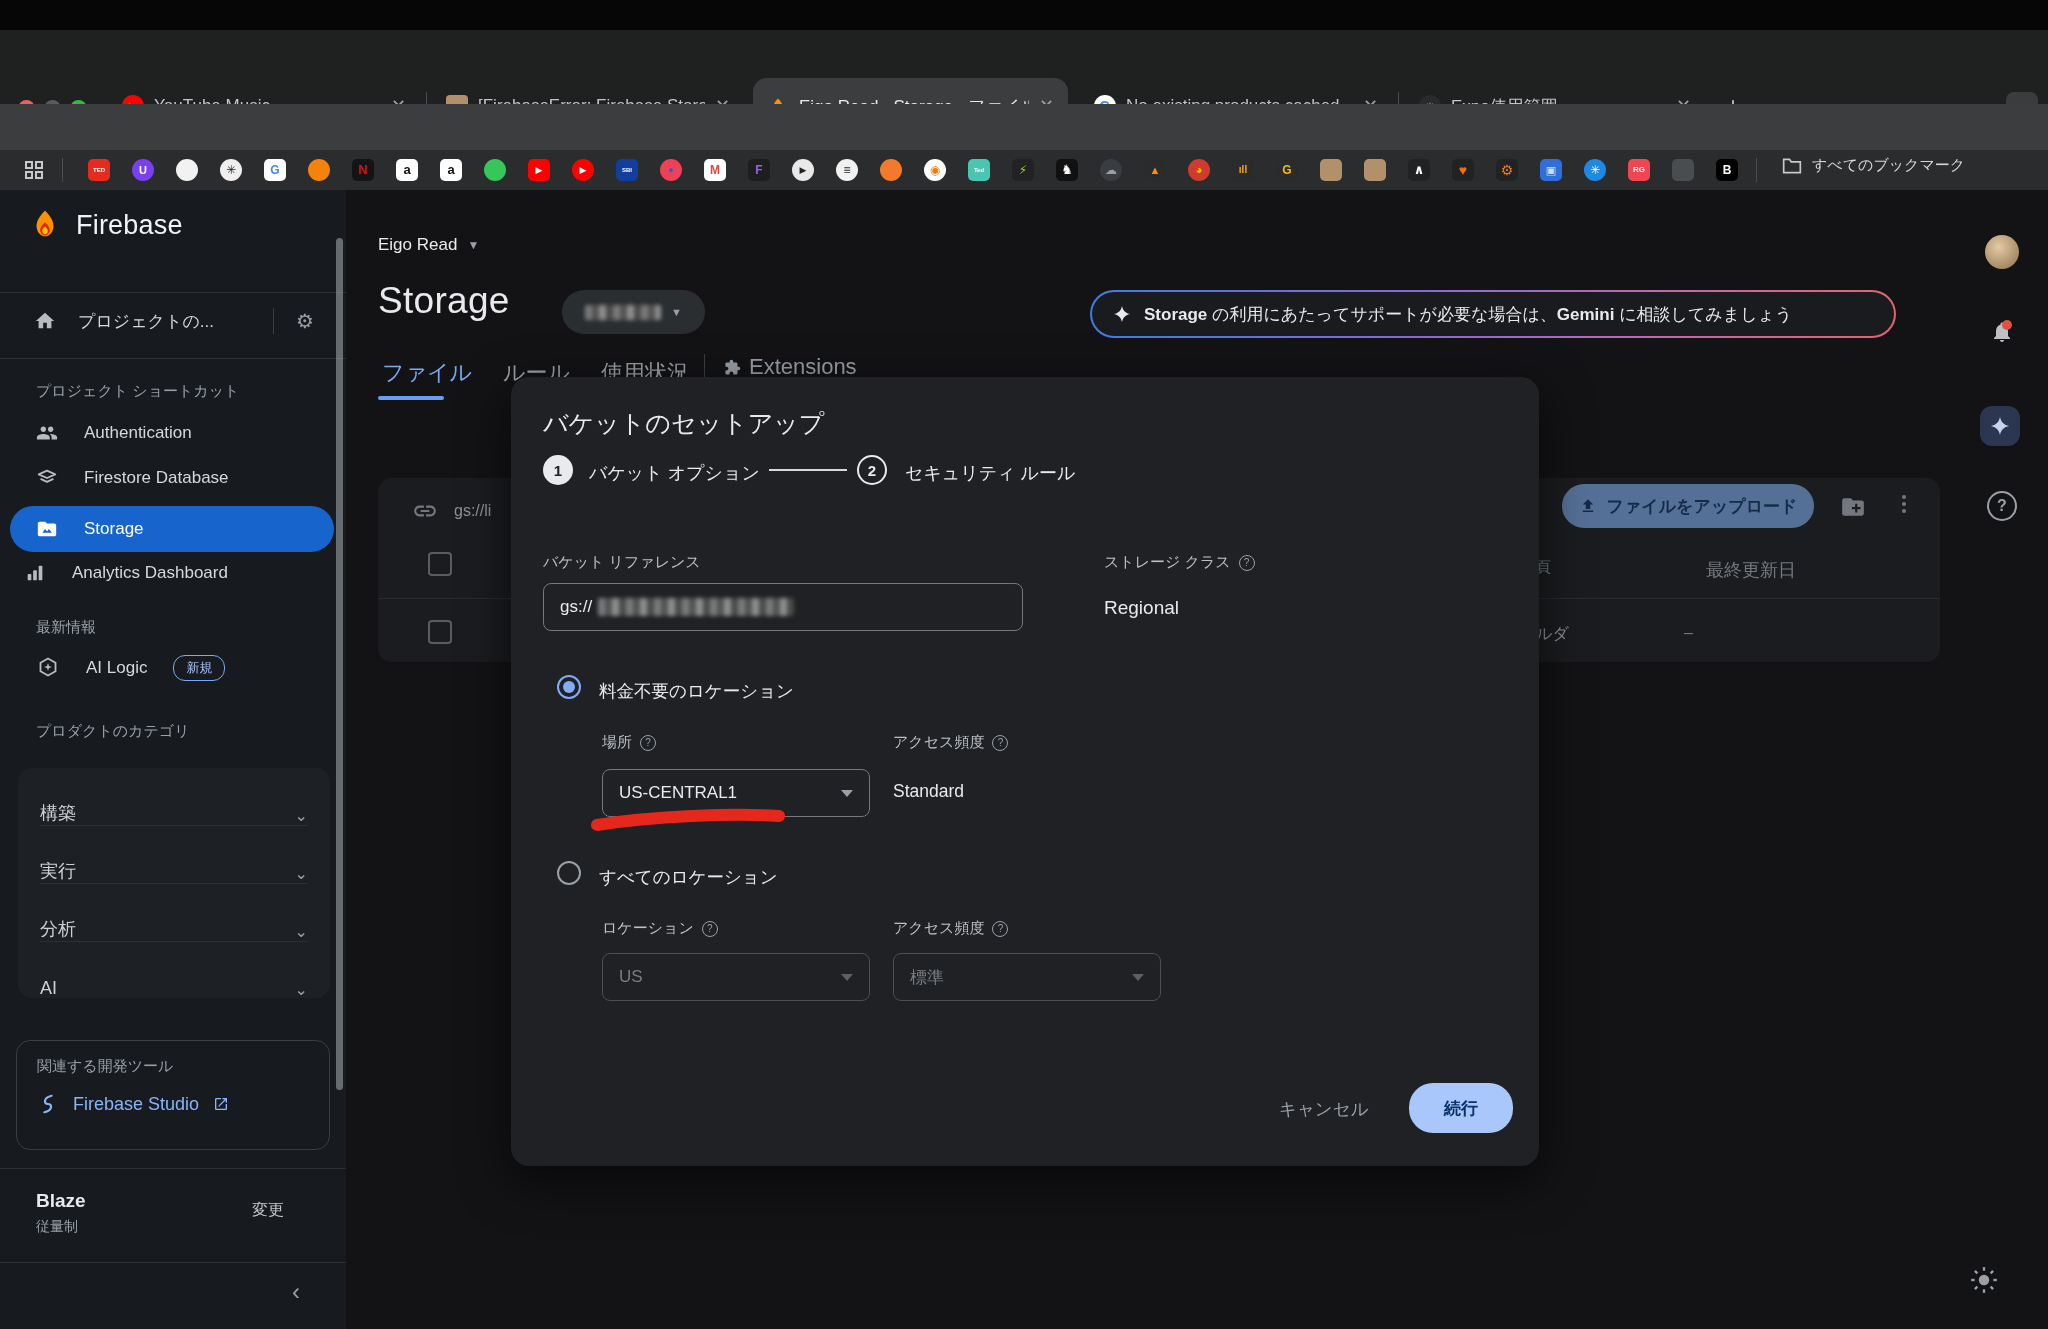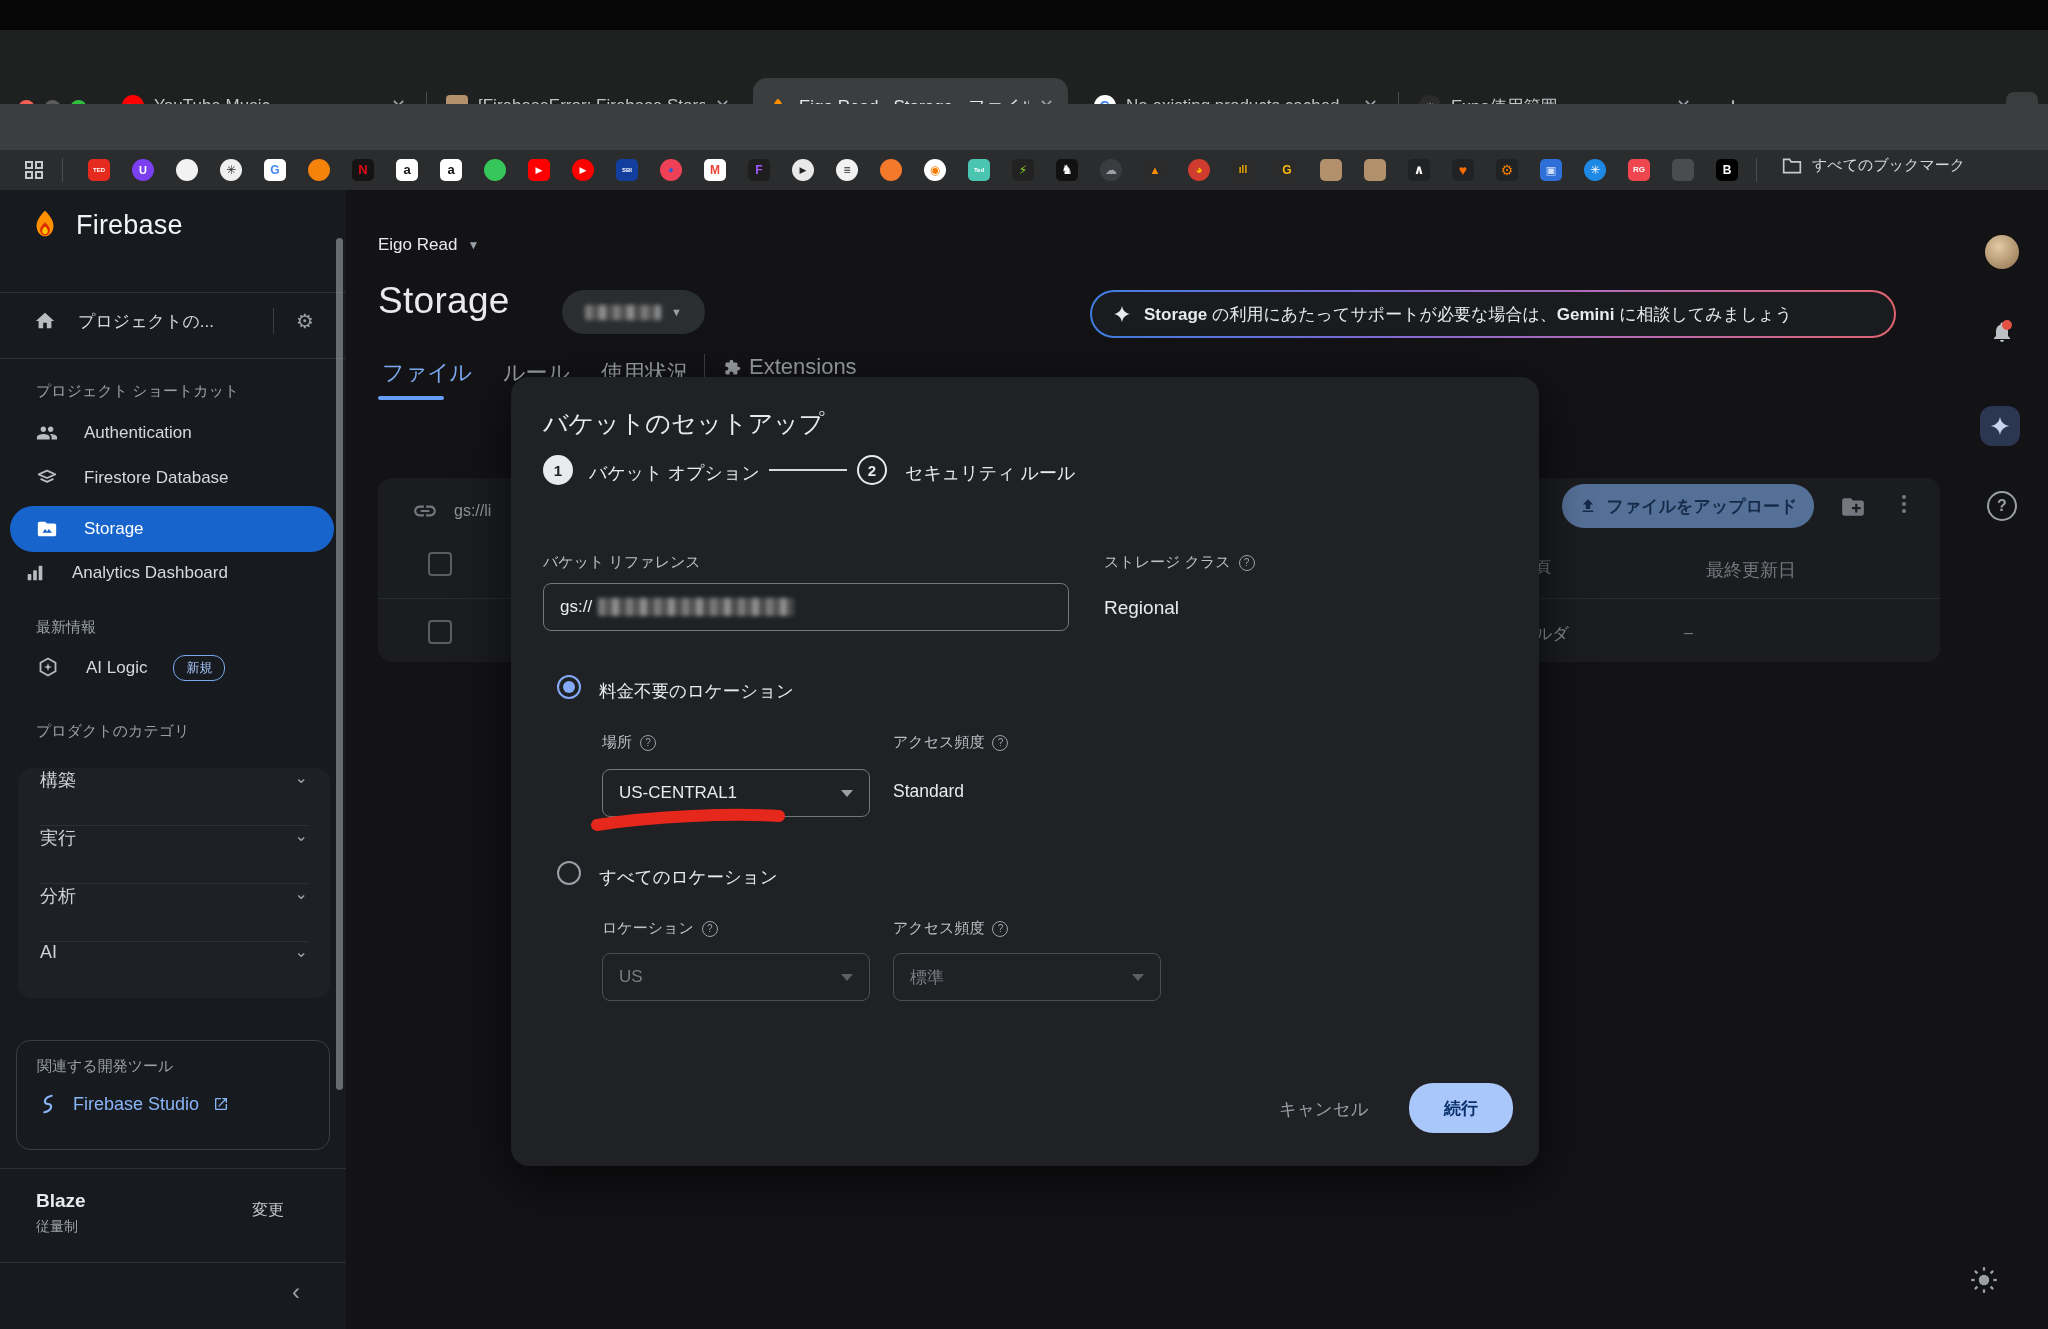--- a/index.html
+++ b/index.html
@@ -31,21 +31,21 @@
   .bm.square{border-radius:5px;}
 
   
   .app{left:0;top:190px;width:2048px;height:1139px;background:#131316;}
   .sidebar{left:0;top:0;width:346px;height:1139px;background:#171a1e;}
   .sb-divider{left:0;width:346px;height:1px;background:#2c2f33;}
   .sb-label{font-size:15px;color:#9aa0a6;}
   .sb-item{font-size:17px;color:#d6d9dc;}
   .sel-pill{left:10px;top:316px;width:324px;height:46px;background:#1765cc;border-radius:23px;}
   .cat-box{left:18px;top:578px;width:312px;height:230px;background:#1d2125;border-radius:14px;}
-  .cat-row{left:18px;width:312px;height:57px;display:flex;align-items:flex-start;padding:0 22px;box-sizing:border-box;color:#cdd1d4;font-size:18px;}
+  .cat-row{left:18px;width:312px;height:57px;display:flex;align-items:flex-end;padding:0 22px;box-sizing:border-box;color:#cdd1d4;font-size:18px;}
   .cat-row .chev{margin-left:auto;color:#9aa0a6;font-size:16px;}
   .cat-sep{left:40px;width:268px;height:1px;background:#2c3034;}
   .tools-box{left:16px;top:850px;width:314px;height:110px;border:1px solid #3a3e42;border-radius:14px;box-sizing:border-box;}
   .scrollbar{left:336px;top:48px;width:7px;height:852px;background:#a9b1b8;opacity:.55;border-radius:4px;}
 
   .main-title{font-size:37px;color:#e8eaed;letter-spacing:.3px;}
   .pill-select{background:#2b2e31;border-radius:22px;display:flex;align-items:center;justify-content:center;gap:10px;}
   .gemini-wrap{left:744px;top:100px;width:806px;height:48px;border-radius:24px;padding:2px;box-sizing:border-box;background:linear-gradient(90deg,#3f7de0,#7a6bd8,#b76bb4,#e0646f);}
   .gemini-in{width:100%;height:100%;border-radius:22px;background:#191b1e;display:flex;align-items:center;gap:12px;padding:0 20px;box-sizing:border-box;font-size:17px;color:#e8eaed;white-space:nowrap;}
   .ftab{font-size:22px;color:#9aa0a6;}
@@ -436,21 +436,21 @@
 
       <div class="abs stepc" style="left:32px;top:78px;background:#e8eaed;color:#202124;">1</div>
       <div class="abs" style="left:78px;top:84px;font-size:18px;color:#e8eaed;">バケット オプション</div>
       <div class="abs" style="left:258px;top:92px;width:78px;height:2px;background:#d7dadd;"></div>
       <div class="abs stepc" style="left:346px;top:78px;border:2px solid #e8eaed;color:#e8eaed;">2</div>
       <div class="abs" style="left:394px;top:84px;font-size:18px;color:#e8eaed;">セキュリティ ルール</div>
 
       <div class="abs m-label" style="left:32px;top:176px;">
           <span>バケット リファレンス</span>
         </div>
-      <div class="abs inputbox" style="left:32px;top:206px;width:526px;height:48px;">
+      <div class="abs inputbox" style="left:32px;top:206px;width:480px;height:48px;">
         <span style="font-size:17px;color:#e8eaed;">gs://</span>
         <span class="redact" style="width:196px;height:18px;"></span>
       </div>
 
       <div class="abs m-label" style="left:593px;top:176px;">
         <span>ストレージ クラス</span>
           <span class="helpc">?</span>
       </div>
       <div class="abs" style="left:593px;top:220px;font-size:19px;color:#e8eaed;">Regional</div>
 

